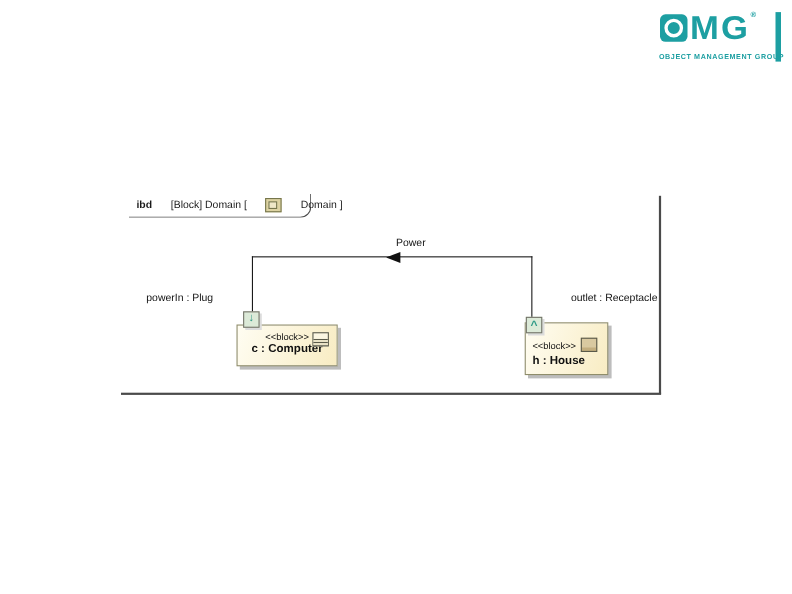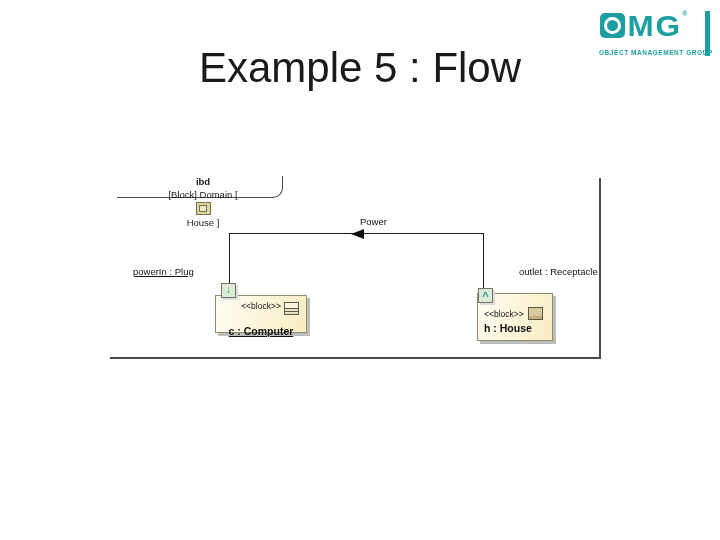--- a/index.html
+++ b/index.html
@@ -27,22 +27,22 @@
   .logo-reg{font-size:7px;font-weight:700;color:var(--teal);align-self:flex-start;margin-top:-3px;}
   .logo-subtext{
     position:absolute;left:1px;top:41px;font-size:6.5px;font-weight:700;color:var(--teal);
     letter-spacing:0.55px;white-space:nowrap;
   }
   
   .frame-tab{
     position:absolute;left:117px;top:176px;width:158px;height:21px;
     border-bottom:1.4px solid #4a4a4a;border-right:1.4px solid #4a4a4a;
     border-bottom-right-radius:10px;
-    display:flex;align-items:center;padding-left:7px;gap:2px;
-    font-size:9.5px;white-space:nowrap;background:#fff;flex-direction:column;
+    display:flex;align-items:center;padding-left:7px;gap:17px;
+    font-size:9.5px;white-space:nowrap;background:#fff;
   }
   .frame-tab .kw{font-weight:700;}
   .tab-icon{
     width:13px;height:11px;background:#ddd3a2;border:1px solid #76764c;position:relative;flex:0 0 auto;
   }
   .tab-icon::after{
     content:"";position:absolute;left:2px;top:2px;width:6px;height:5px;border:1px solid #76764c;background:#efe8c8;
   }
   .frame-right{position:absolute;left:599px;top:178px;width:1.5px;height:180px;background:#4a4a4a;}
   .frame-bottom{position:absolute;left:110px;top:357px;width:491px;height:1.5px;background:#4a4a4a;}
@@ -51,33 +51,33 @@
   .conn-v1{left:229px;top:233px;width:1.2px;height:51px;}
   .conn-h {left:229px;top:233px;width:255px;height:1.2px;}
   .conn-v2{left:483px;top:233px;width:1.2px;height:56px;}
   .flow-arrow{
     position:absolute;left:351px;top:229px;width:0;height:0;
     border-top:5px solid transparent;border-bottom:5px solid transparent;
     border-right:13px solid #111;
   }
   .diagram-label{position:absolute;font-size:9.5px;color:#111;white-space:nowrap;}
   .lbl-power{left:360px;top:216px;}
-  .lbl-left{left:133px;top:266px;text-decoration:underline;}
+  .lbl-left{left:133px;top:266px;}
   .lbl-right{left:495px;top:266px;margin-left:24px;}
   
   .block{
     position:absolute;
     background:linear-gradient(110deg, var(--block-fill-light), var(--block-fill));
     border:1px solid var(--block-border);
     box-shadow:3px 3px 0 var(--shadow);
     font-size:8.5px;color:#111;
   }
   .block-computer{left:215px;top:295px;width:90px;height:36px;text-align:center;}
   .block-computer .stereotype{margin-top:5px;}
-  .block-computer .block-name{margin-top:14px;font-size:10.5px;font-weight:700;text-decoration:underline;}
+  .block-computer .block-name{margin-top:0;font-size:10.5px;font-weight:700;}
   .block-house{left:477px;top:293px;width:74px;height:46px;}
   .block-house .row{display:flex;align-items:center;gap:4px;margin:13px 0 0 6px;}
   .block-house .block-name{margin:2px 0 0 6px;font-size:10.5px;font-weight:700;}
   .class-icon{
     position:absolute;right:7px;top:6px;width:13px;height:11px;
     background:#fbf6e2;border:1px solid #5a5a4a;
   }
   .class-icon .icon-lines{
     position:absolute;left:0;right:0;bottom:0;height:6px;
     background:repeating-linear-gradient(to bottom,#5a5a4a 0 1px,#e9e2c6 1px 3px);
@@ -92,38 +92,37 @@
     text-align:center;font-weight:700;color:var(--port-arrow);
   }
   .port-computer{left:221px;top:283px;font-size:10px;line-height:12px;}
   .port-house{left:478px;top:288px;font-size:11px;line-height:15px;}
 </style>
 </head>
 <body>
 
 <div class="slide">
 
-  <div class="title">Example 5 : Flow</div>
 
   <div class="logo">
     <div class="logo-bar"></div>
     <div class="logo-letters">
       <div class="logo-o"></div>
       <span class="logo-letter">M</span>
       <span class="logo-letter">G</span>
       <span class="logo-reg">®</span>
     </div>
     <div class="logo-subtext">OBJECT MANAGEMENT GROUP</div>
   </div>
 
   <div class="frame-tab">
     <span class="kw">ibd</span>
     <span> [Block] Domain [</span>
     <span class="tab-icon"></span>
-    <span>House ]</span>
+    <span>Domain ]</span>
   </div>
   <div class="frame-right"></div>
   <div class="frame-bottom"></div>
 
   <div class="conn conn-v1"></div>
   <div class="conn conn-h"></div>
   <div class="conn conn-v2"></div>
   <div class="flow-arrow"></div>
   <div class="diagram-label lbl-power">Power</div>
 

